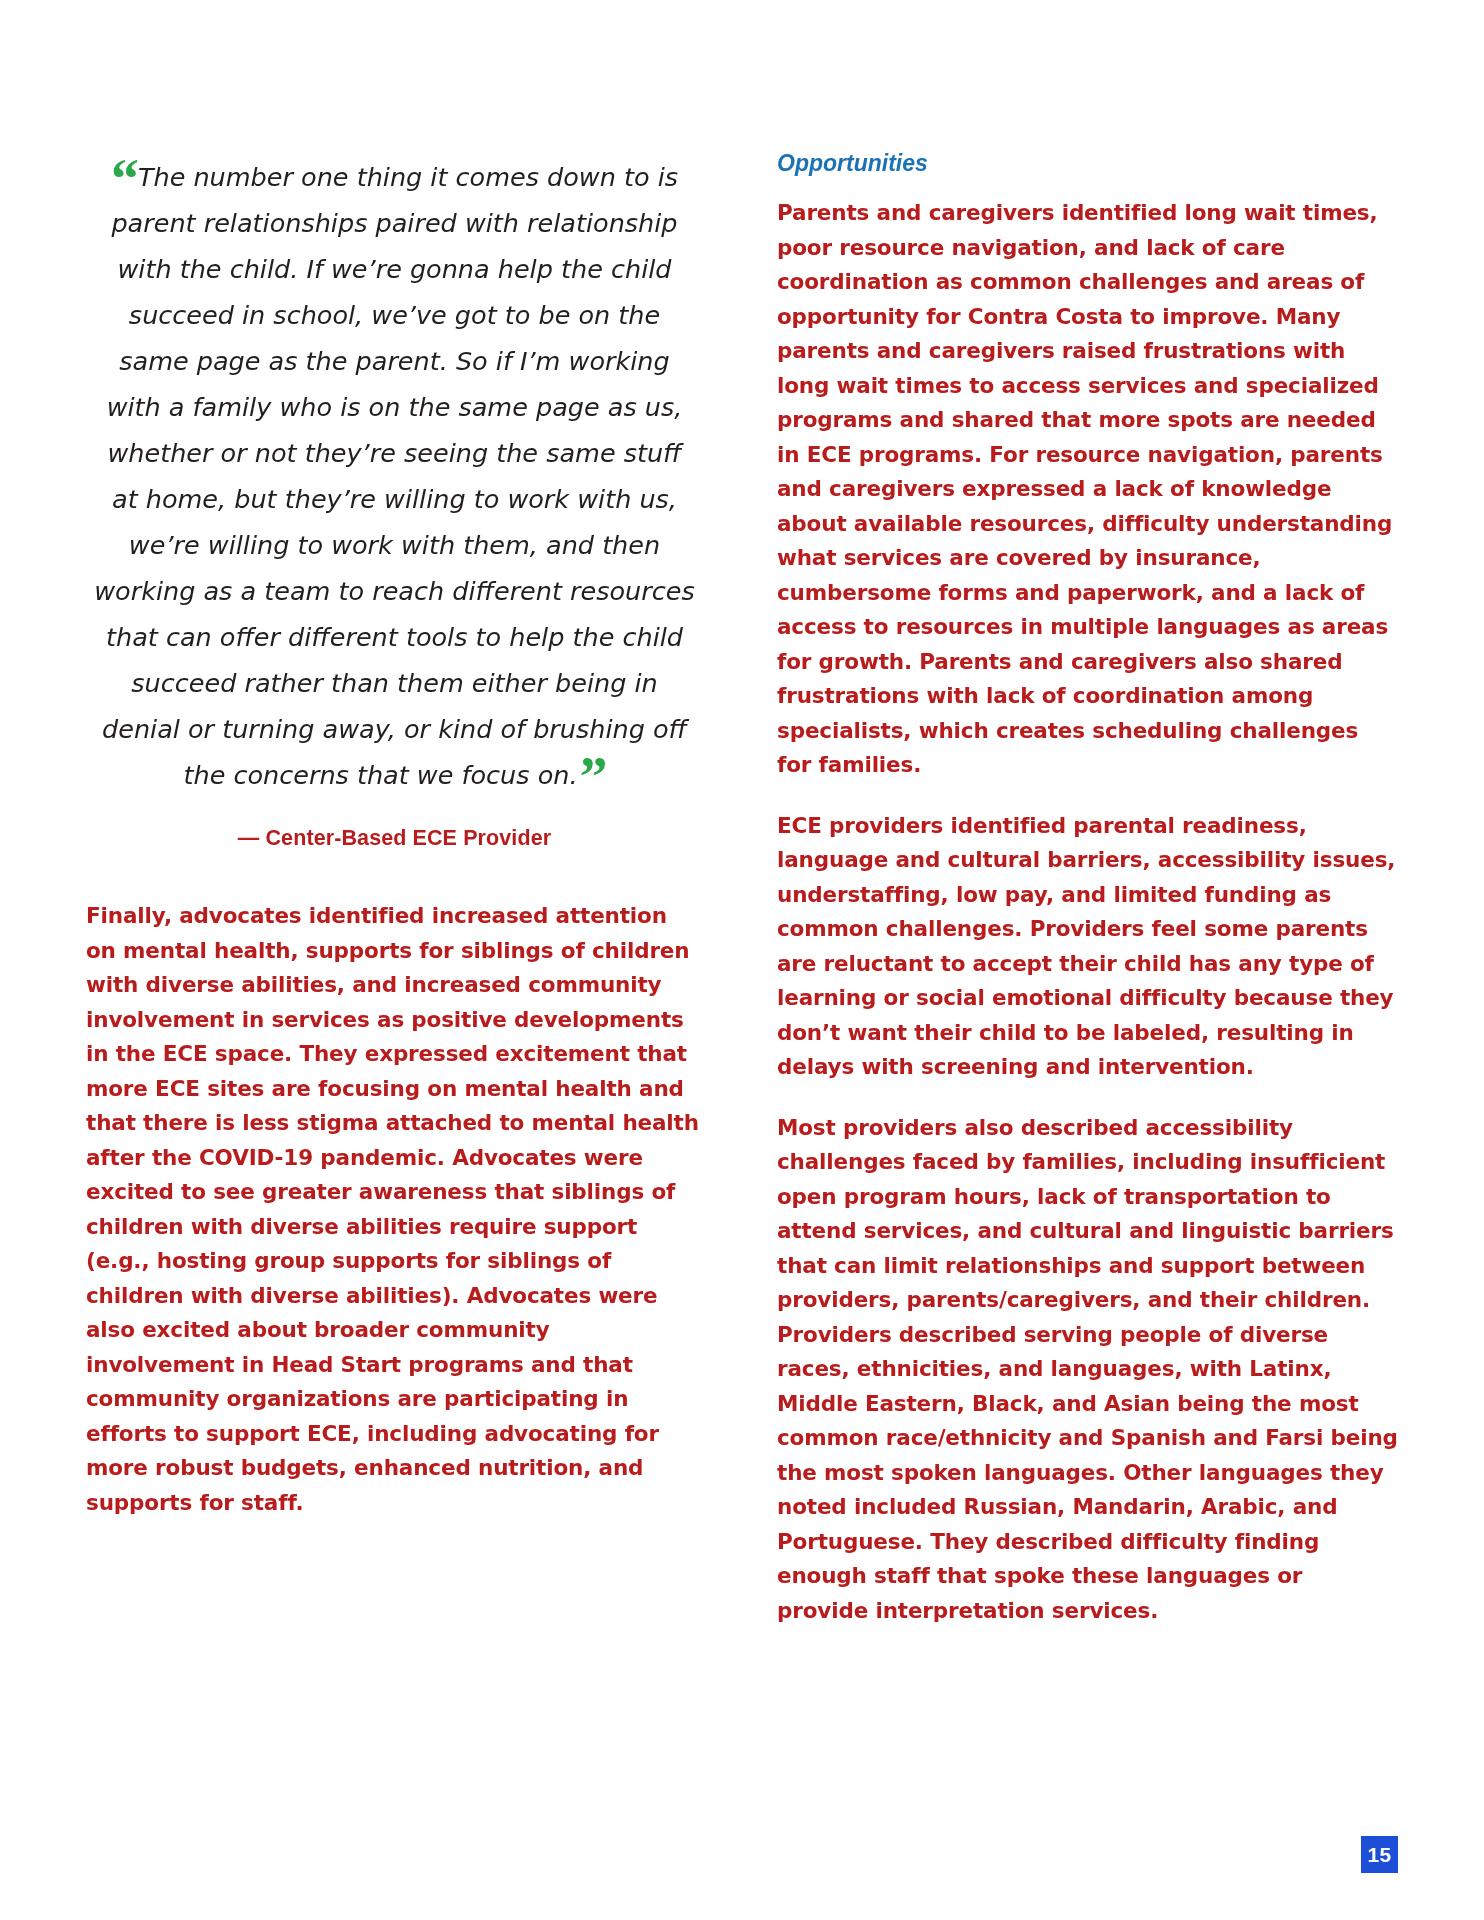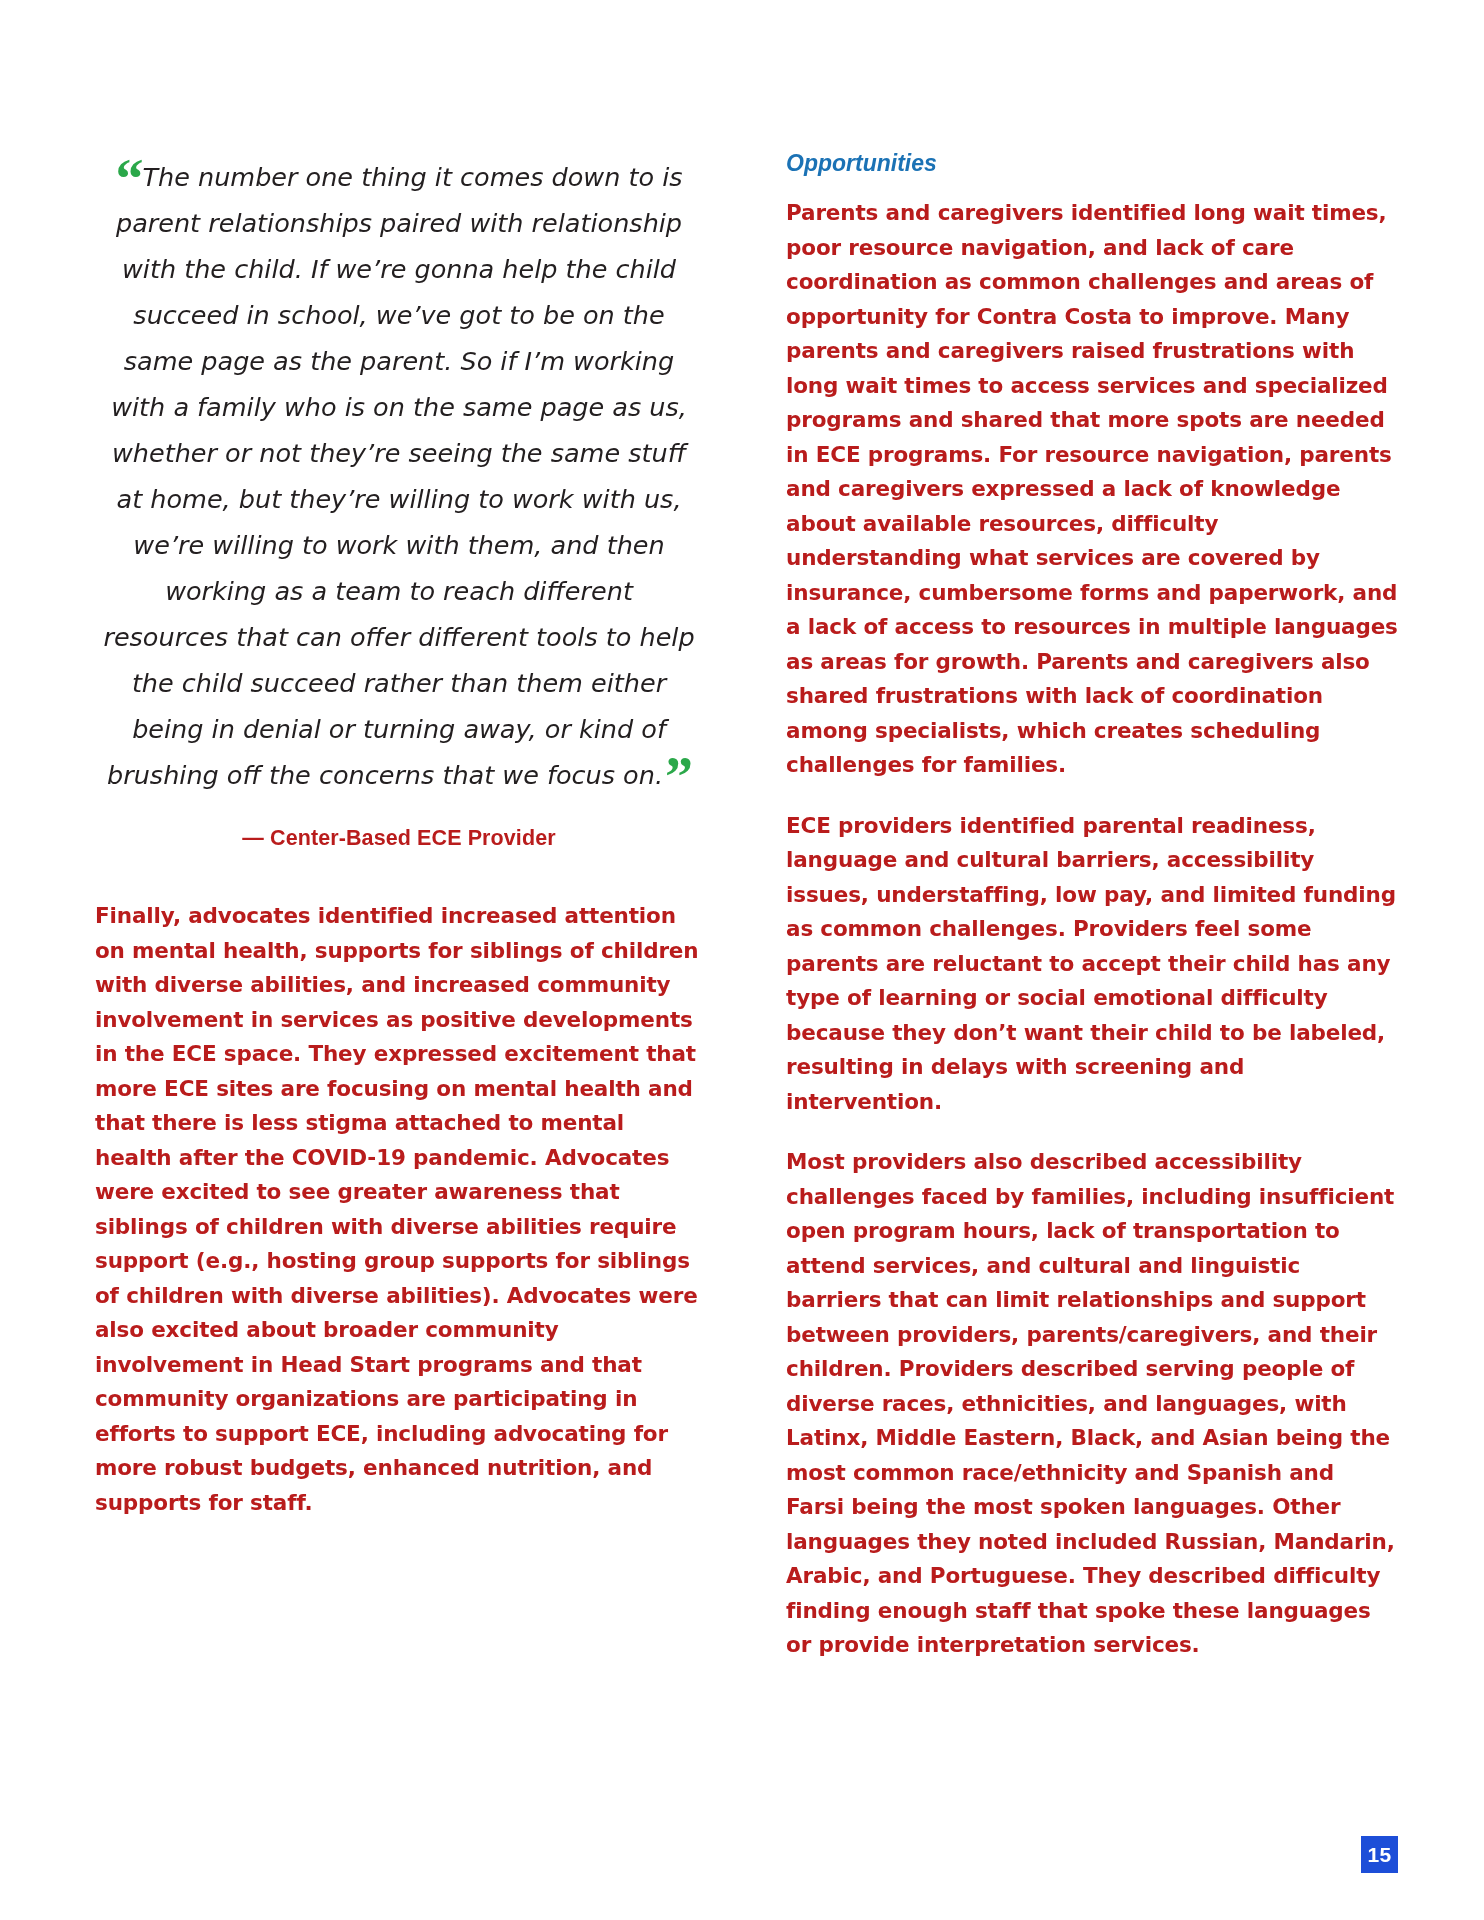--- a/index.html
+++ b/index.html
@@ -60,21 +60,20 @@
     left: 86px;
     top: 148px;
     width: 1312px;
     display: flex;
     gap: 70px;
     align-items: flex-start;
   }
   .col {
     width: 621px;
     box-sizing: border-box;
-    margin-left: 9px;
   }
   .col-left { padding-right: 4px; }
 
   
   .quote-block {
     position: relative;
     padding: 0 8px;
     margin-top: 6px;
   }
   .quote-text {

